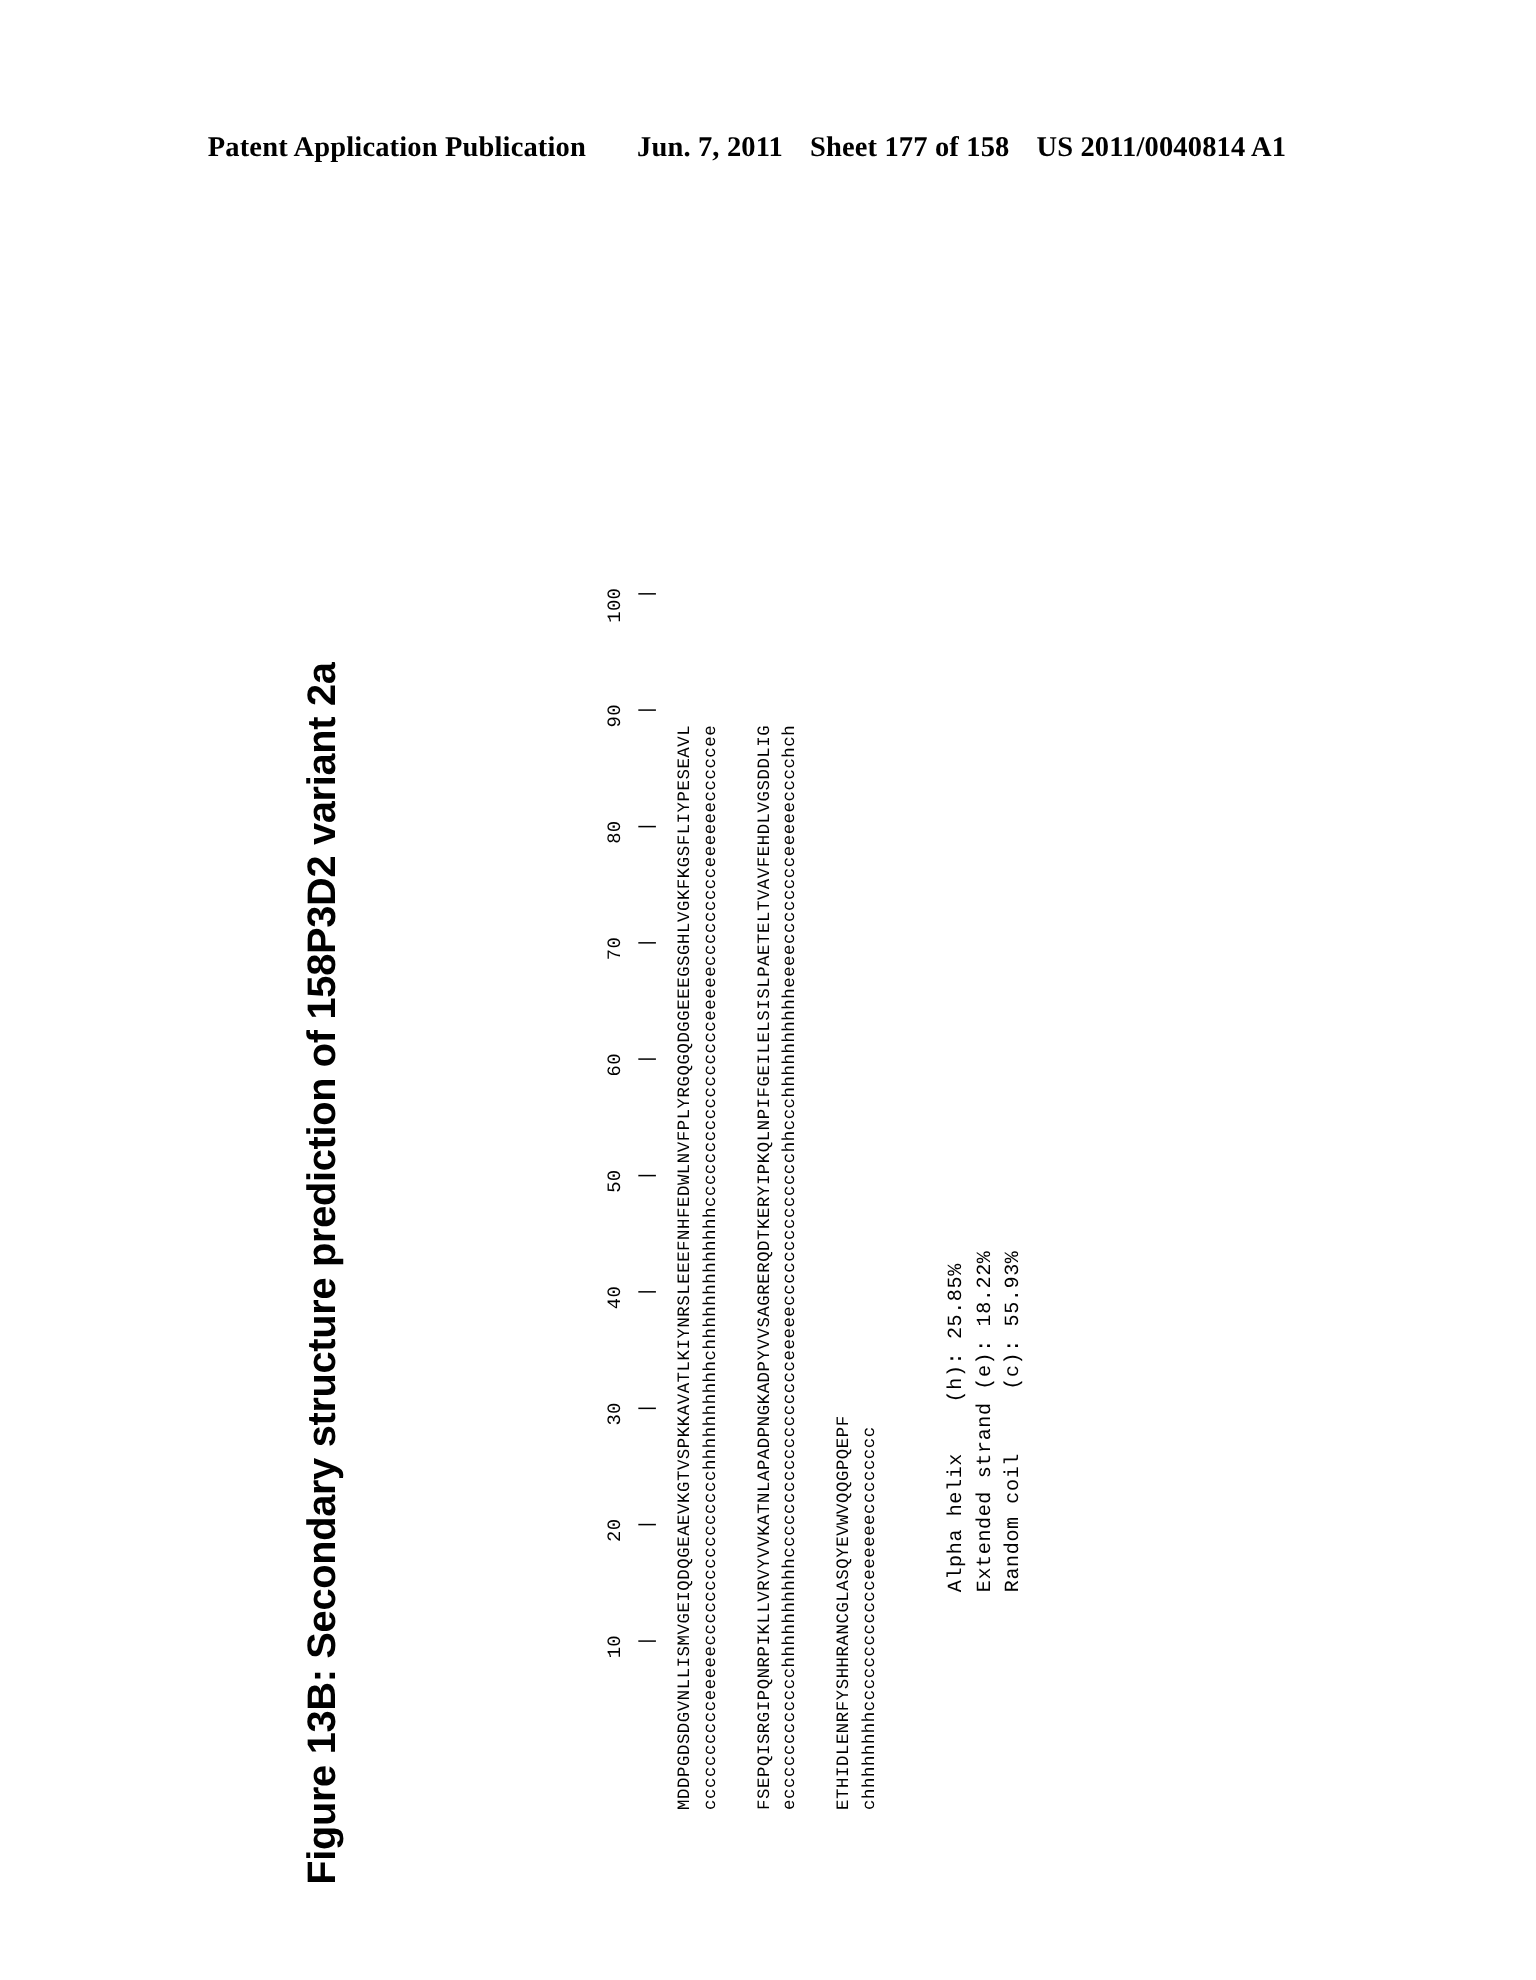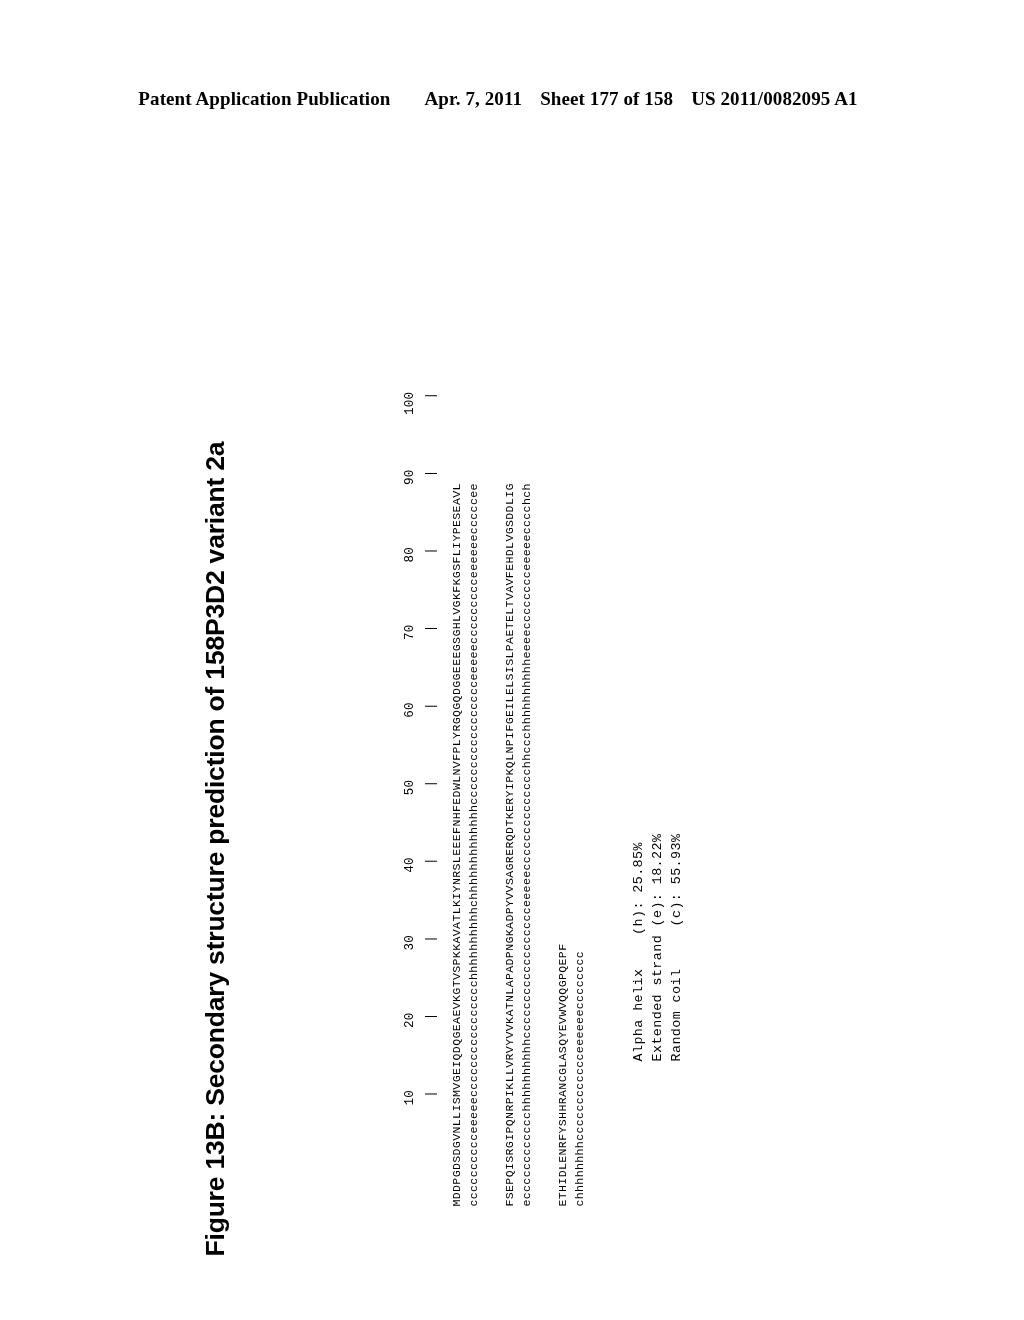--- a/index.html
+++ b/index.html
@@ -79,25 +79,25 @@
     font-size: 13.4px;
     letter-spacing: 0.4px;
   }
 </style>
 </head>
 <body>
 
 <div id="page-header">
   <span class="hdr-seg">Patent Application Publication</span>
   <span class="gap-wide"></span>
-  <span class="hdr-seg">Apr. 7, 2011</span>
+  <span class="hdr-seg">Jun. 7, 2011</span>
   <span class="gap-mid"></span>
   <span class="hdr-seg">Sheet 177 of 158</span>
   <span class="gap-mid"></span>
-  <span class="hdr-seg">US 2011/0082095 A1</span>
+  <span class="hdr-seg">US 2011/0040814 A1</span>
 </div>
 
 <div id="figure-area">
 
   <div class="vert" id="figure-title" style="left:228px; top:1080px;">Figure 13B: Secondary structure prediction of 158P3D2 variant 2a</div>
 
   <div class="vert ruler-row" style="left:417px; top:1005px;">        10        20        30        40        50        60        70        80        90       100</div>
 
   <div class="vert ruler-row" style="left:438px; top:1005px;">         |         |         |         |         |         |         |         |         |         |</div>
 

